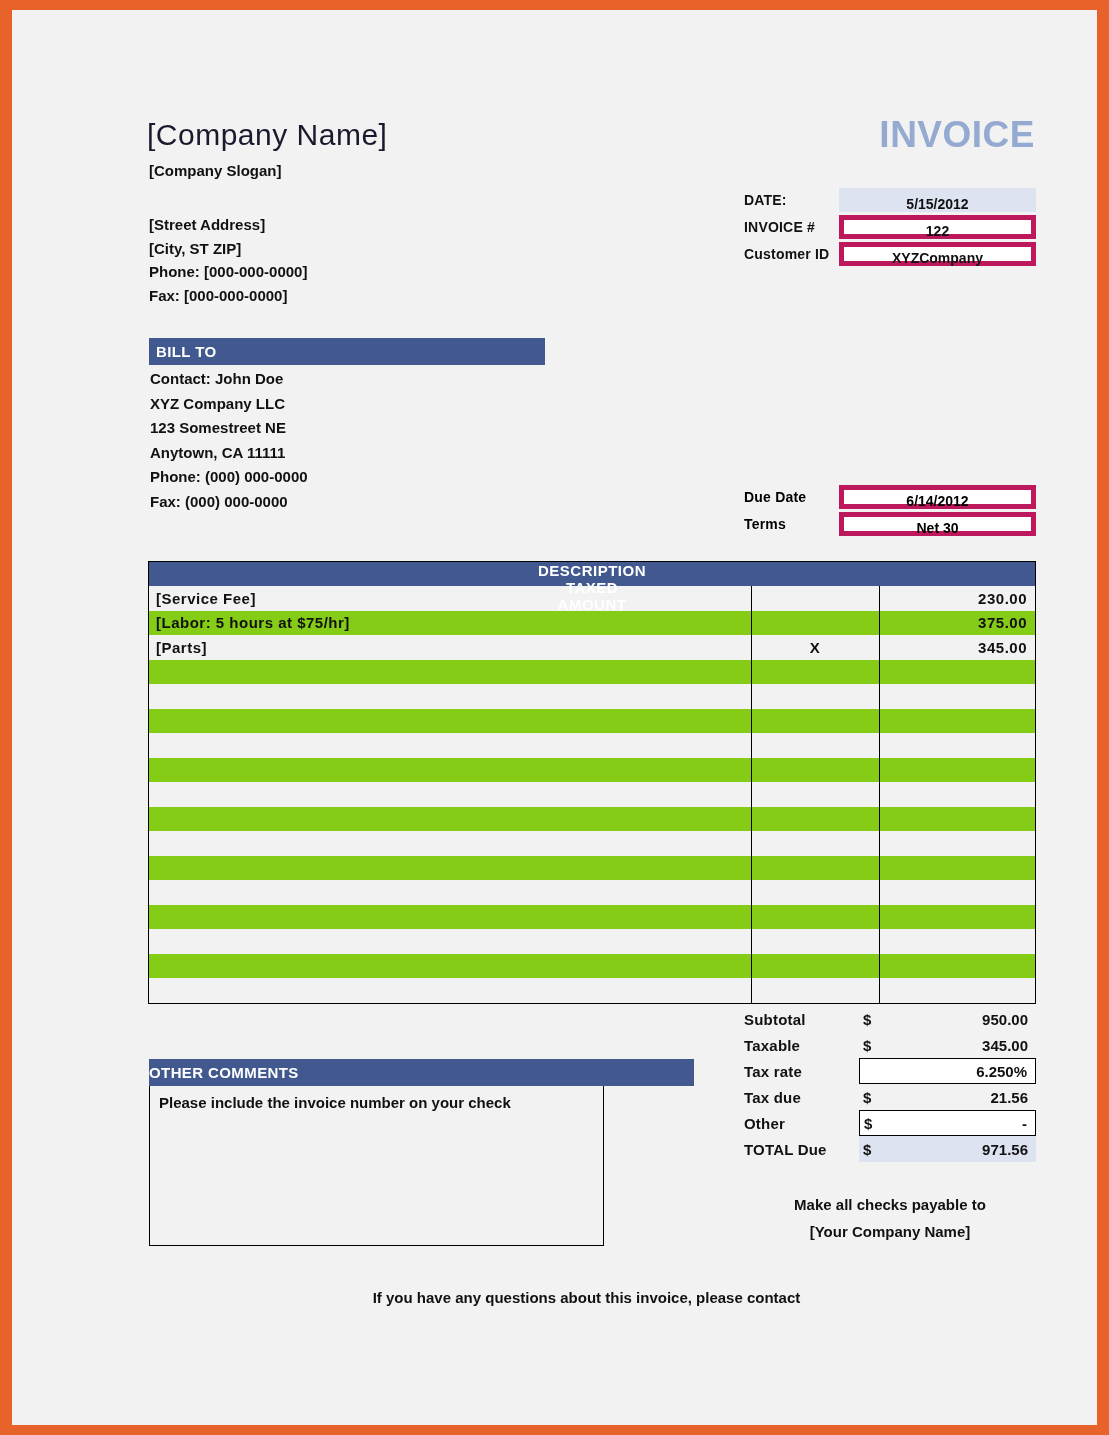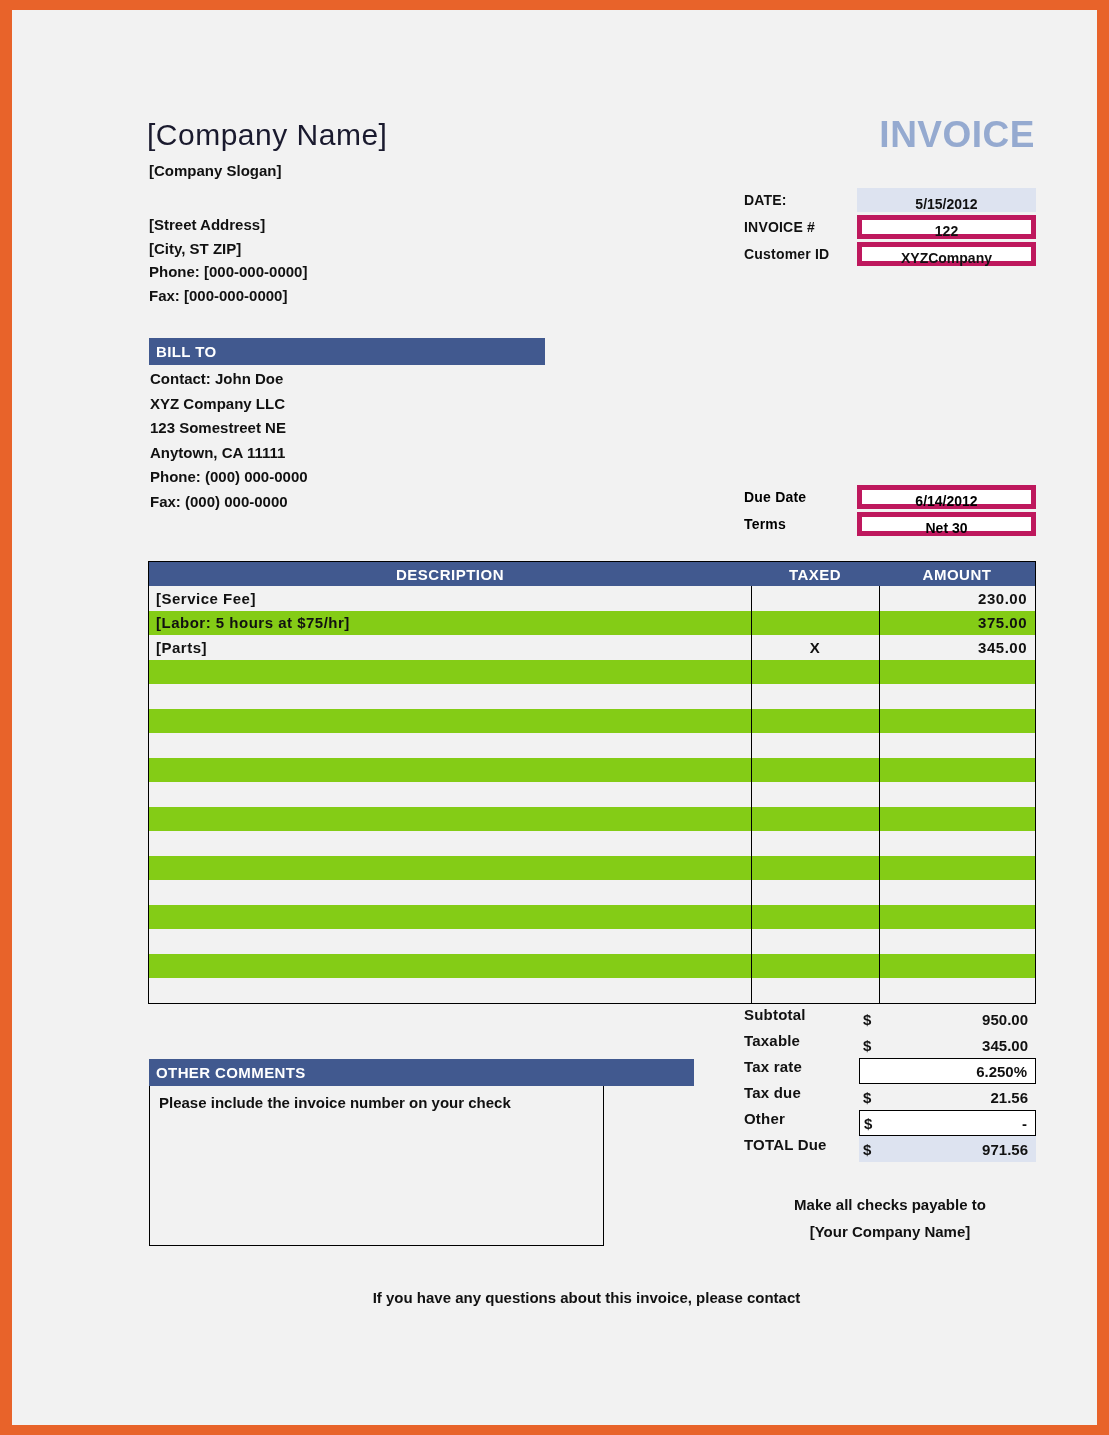--- a/index.html
+++ b/index.html
@@ -77,21 +77,21 @@
     font-size: 14px;
     color: #111;
   }
   .meta-row {
     display: flex;
     align-items: stretch;
     height: 24px;
     margin-bottom: 3px;
   }
   .meta-label {
-    width: 113px;
+    width: 95px;
     font-weight: bold;
     font-size: 14px;
     line-height: 24px;
     letter-spacing: 0.2px;
   }
   .meta-value {
     flex: 1;
     border: 5px solid #be185d;
     text-align: center;
     line-height: 22px;
@@ -151,20 +151,21 @@
     box-sizing: border-box;
   }
   .items-head {
     display: flex;
     background: #41598f;
     color: #fff;
     font-size: 15px;
     font-weight: bold;
     height: 24px;
     align-items: center;
+    flex-direction: column;
   }
   .col-desc {
     width: 602px;
     text-align: center;
     letter-spacing: 0.5px;
   }
   .col-taxed {
     width: 128px;
     text-align: center;
     letter-spacing: 0.5px;
@@ -215,20 +216,21 @@
     left: 700px;
     top: 996px;
     width: 292px;
     font-size: 15px;
     color: #111;
     font-weight: bold;
   }
   .tot-row {
     display: flex;
     height: 26px;
+    align-items: center;
   }
   .tot-label {
     width: 115px;
     letter-spacing: 0.2px;
   }
   .tot-box {
     flex: 1;
     display: flex;
     height: 26px;
     box-sizing: border-box;
@@ -260,21 +262,20 @@
     top: 1049px;
     width: 545px;
     height: 27px;
     background: #41598f;
   }
   .comments-bar span {
     color: #fff;
     font-size: 15px;
     font-weight: bold;
     line-height: 27px;
-    padding-left: 7px;
     letter-spacing: 0.4px;
   }
   .comments-box {
     position: absolute;
     left: 105px;
     top: 1076px;
     width: 455px;
     height: 160px;
     border: 1px solid #000;
     border-top: none;

